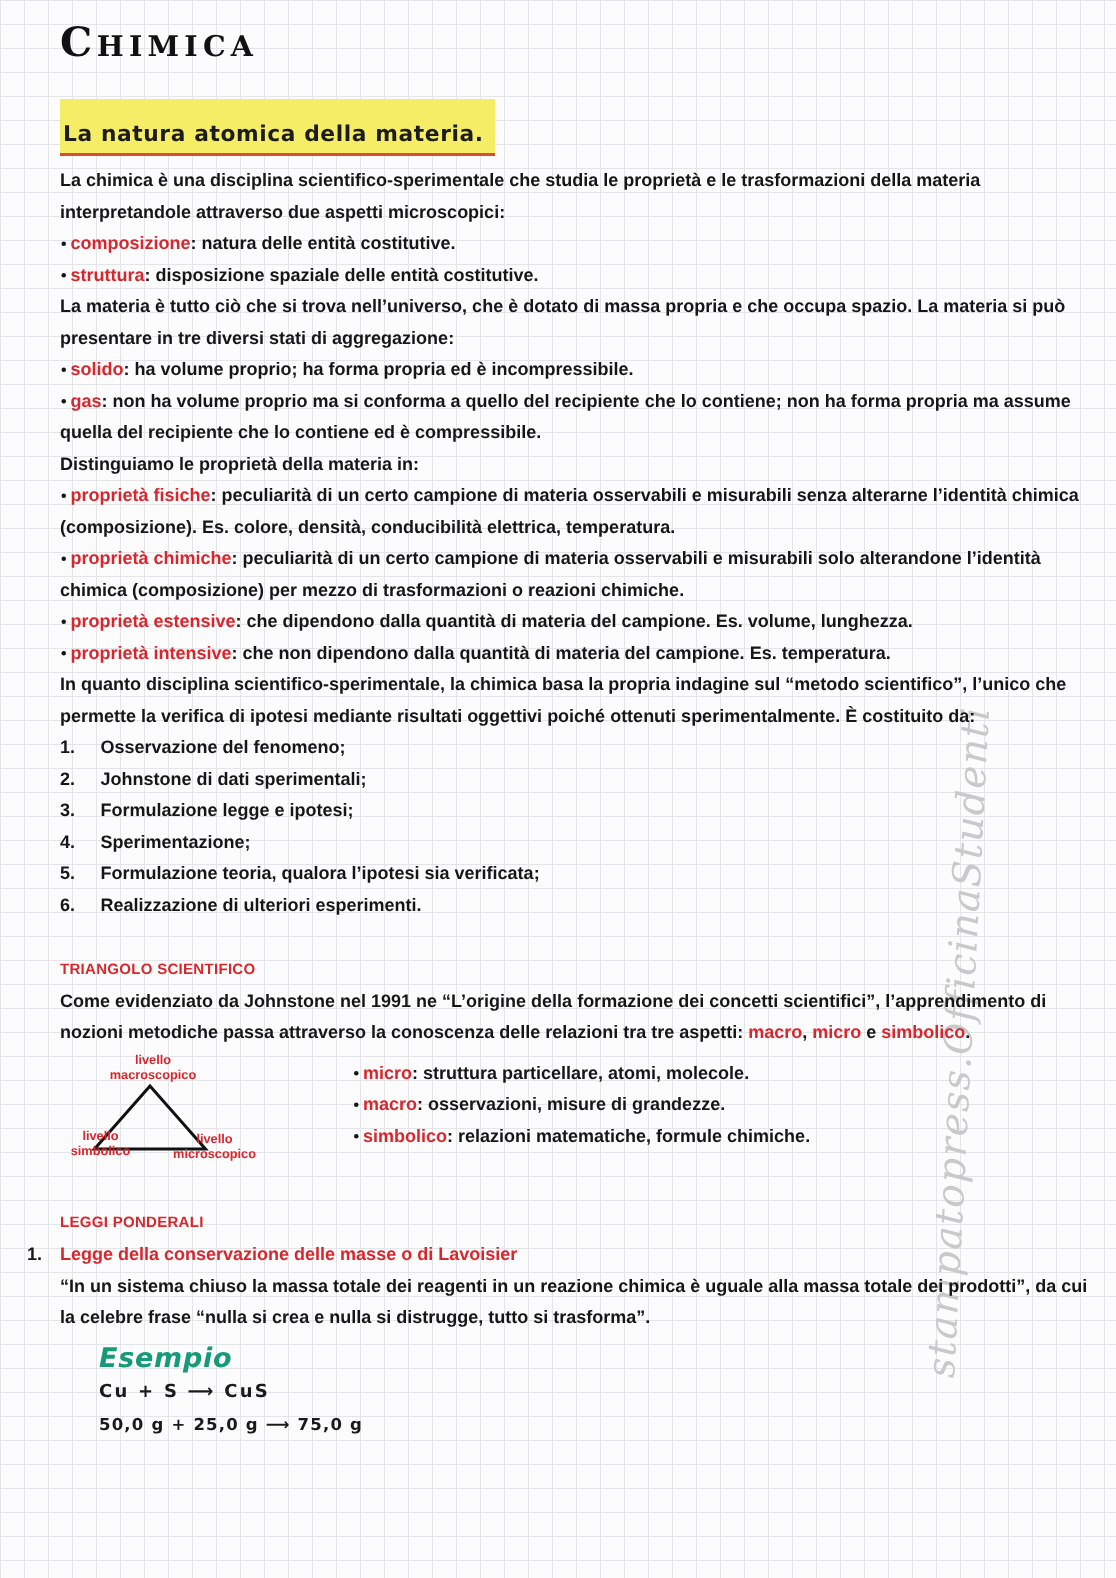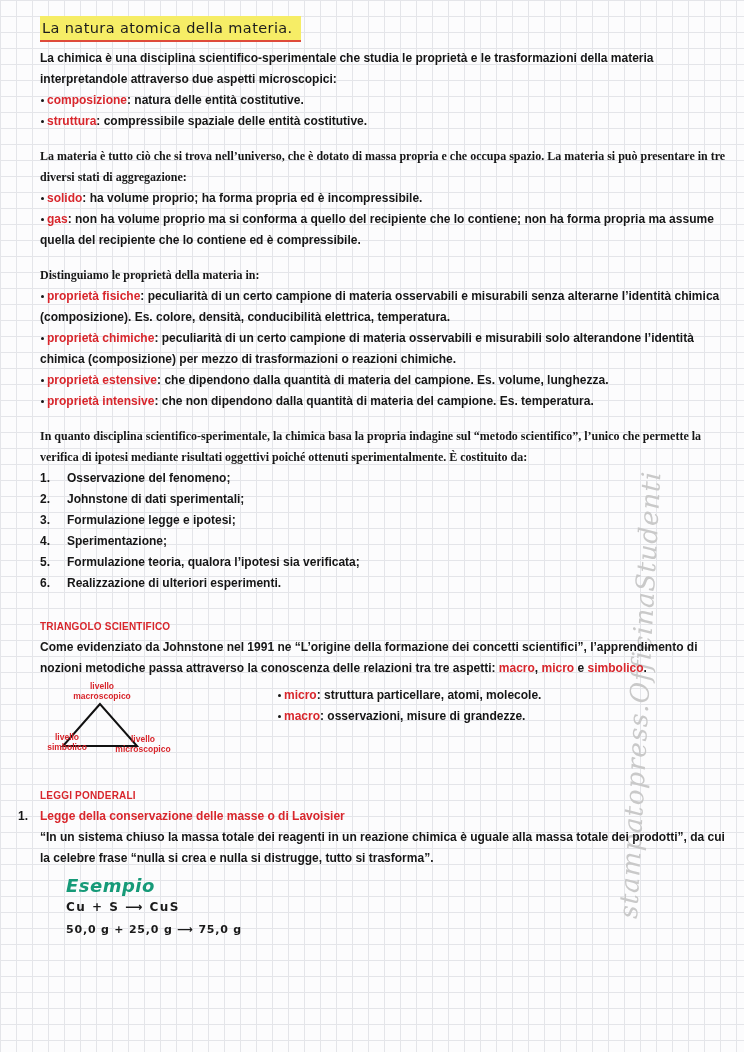--- a/index.html
+++ b/index.html
@@ -21,31 +21,31 @@
     position:absolute;left:618px;top:918px;z-index:1;
     transform:rotate(-87deg);transform-origin:0 0;
     font-family:"DejaVu Serif", serif;font-style:italic;font-weight:400;
     font-size:26px;letter-spacing:1px;color:#c9c9c9;white-space:nowrap;
   }
   .doc-title{font-family:"DejaVu Serif", serif;font-weight:700;line-height:34px;margin-bottom:12px;color:#111;}
   .doc-title .first{font-size:27px;letter-spacing:3px;}
   .doc-title .rest{font-size:19px;letter-spacing:3.5px;}
   .hl-heading{
     display:inline-block;background:#f6ed66;border-bottom:2px solid #de4a3a;
-    font-family:"DejaVu Sans", sans-serif;font-weight:400;font-size:14.5px;
-    letter-spacing:0.4px;padding:2px 8px 1px 2px;margin:4px 0 6px 0;color:#1c1c1c;
+    font-family:"DejaVu Sans", sans-serif;font-weight:700;font-size:14.5px;
+    letter-spacing:0.4px;padding:14px 8px 1px 2px;margin:4px 0 6px 0;color:#1c1c1c;
   }
   .para{margin:0;}
-  .block{margin-top:14px;font-family:Liberation Serif, serif;}
+  .block{}
   .red{color:#d8262c;}
   .dot{display:inline-block;width:3px;height:3px;background:#161616;border-radius:50%;margin:0 3px 2px 1px;vertical-align:baseline;}
   .step{display:flex;}
   .step-n{width:27px;flex:none;}
   .section-title{color:#d8262c;font-size:10px;letter-spacing:0.2px;margin-top:22px;}
-  .tri-row{display:flex;align-items:flex-start;margin-top:2px;gap:42px;}
+  .tri-row{display:flex;align-items:flex-start;margin-top:2px;}
   .diagram{position:relative;width:195px;height:82px;flex:none;}
   .tri-label{position:absolute;color:#d8262c;font-size:8.5px;line-height:9.5px;font-weight:700;text-align:center;white-space:pre-line;}
   .tri-top{left:12px;top:1px;width:100px;}
   .tri-left{left:-2px;top:52px;width:58px;}
   .tri-right{left:60px;top:54px;width:86px;}
   .tri-svg{position:absolute;left:20px;top:20px;}
   .tri-bullets{flex:1;padding-top:4px;}
   .law-row{display:flex;}
   .law-n{width:22px;flex:none;margin-left:-22px;}
   .example{margin:8px 0 0 26px;font-family:"DejaVu Sans", sans-serif;}
@@ -55,28 +55,31 @@
 </style>
 </head>
 <body>
 
 <div class="page">
 
   <div class="watermark">stampatopress.OfficinaStudenti</div>
 
   <div class="content">
 
+    <div class="doc-title">
+      <span class="first">C</span><span class="rest">HIMICA</span>
+    </div>
 
     <div>
       <span class="hl-heading">La natura atomica della materia.</span>
     </div>
 
     <p class="para">La chimica è una disciplina scientifico-sperimentale che studia le proprietà e le trasformazioni della materia interpretandole attraverso due aspetti microscopici:</p>
     <div class="li"><span class="dot"></span><span class="red">composizione</span><span>: natura delle entità costitutive.</span></div>
-    <div class="li"><span class="dot"></span><span class="red">struttura</span><span>: compressibile spaziale delle entità costitutive.</span></div>
+    <div class="li"><span class="dot"></span><span class="red">struttura</span><span>: disposizione spaziale delle entità costitutive.</span></div>
 
     <p class="para block">La materia è tutto ciò che si trova nell’universo, che è dotato di massa propria e che occupa spazio. La materia si può presentare in tre diversi stati di aggregazione:</p>
     <div class="li"><span class="dot"></span><span class="red">solido</span><span>: ha volume proprio; ha forma propria ed è incompressibile.</span></div>
     <div class="li"><span class="dot"></span><span class="red">gas</span><span>: non ha volume proprio ma si conforma a quello del recipiente che lo contiene; non ha forma propria ma assume quella del recipiente che lo contiene ed è compressibile.</span></div>
 
     <p class="para block">Distinguiamo le proprietà della materia in:</p>
     <div class="li"><span class="dot"></span><span class="red">proprietà fisiche</span><span>: peculiarità di un certo campione di materia osservabili e misurabili senza alterarne l’identità chimica (composizione). Es. colore, densità, conducibilità elettrica, temperatura.</span></div>
     <div class="li"><span class="dot"></span><span class="red">proprietà chimiche</span><span>: peculiarità di un certo campione di materia osservabili e misurabili solo alterandone l’identità chimica (composizione) per mezzo di trasformazioni o reazioni chimiche.</span></div>
     <div class="li"><span class="dot"></span><span class="red">proprietà estensive</span><span>: che dipendono dalla quantità di materia del campione. Es. volume, lunghezza.</span></div>
     <div class="li"><span class="dot"></span><span class="red">proprietà intensive</span><span>: che non dipendono dalla quantità di materia del campione. Es. temperatura.</span></div>
@@ -119,20 +122,21 @@
           <polygon points="40,3 3,45 77,45" fill="none" stroke="#111" stroke-width="2"></polygon>
         </svg>
         <div class="tri-label tri-left">livello
 simbolico</div>
         <div class="tri-label tri-right">livello
 microscopico</div>
       </div>
       <div class="tri-bullets">
         <div class="li"><span class="dot"></span><span class="red">micro</span><span>: struttura particellare, atomi, molecole.</span></div>
         <div class="li"><span class="dot"></span><span class="red">macro</span><span>: osservazioni, misure di grandezze.</span></div>
+        <div class="li"><span class="dot"></span><span class="red">simbolico</span><span>: relazioni matematiche, formule chimiche.</span></div>
       </div>
     </div>
 
     <div class="section-title">LEGGI PONDERALI</div>
     <div class="law-row">
       <span class="law-n">1.</span>
       <span class="red">Legge della conservazione delle masse o di Lavoisier</span>
     </div>
     <p class="para">“In un sistema chiuso la massa totale dei reagenti in un reazione chimica è uguale alla massa totale dei prodotti”, da cui la celebre frase “nulla si crea e nulla si distrugge, tutto si trasforma”.</p>
 

